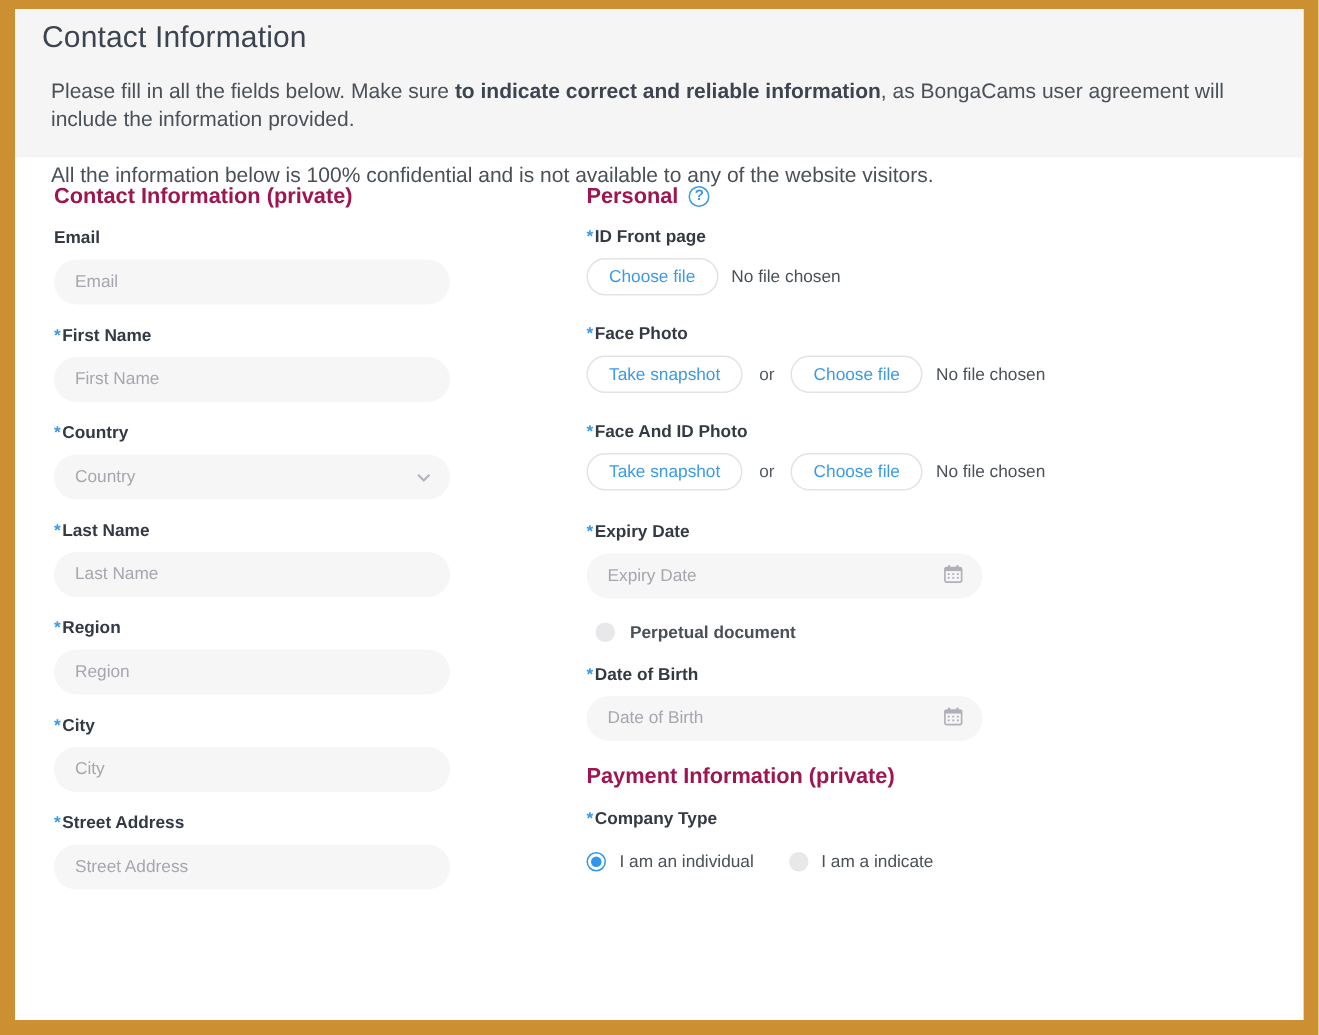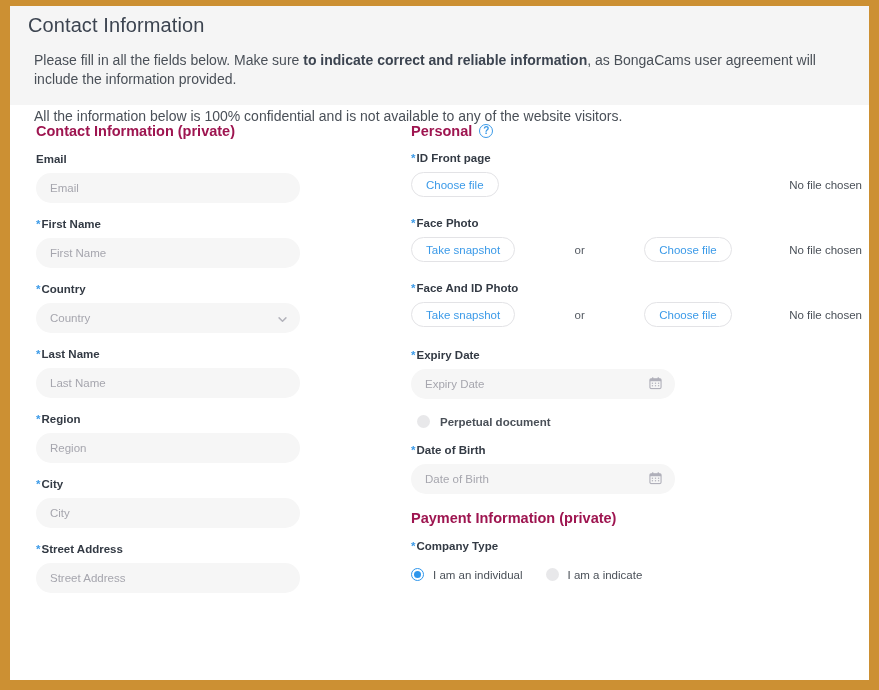--- a/index.html
+++ b/index.html
@@ -38,21 +38,21 @@
   .intro-p {
     font-size: 14px;
     color: #4a5058;
     margin: 14px 0 0 6px;
     line-height: 1.35;
   }
   .intro-p.second { margin-top: 18px; }
   .intro-p b { font-weight: bold; color: #3c4450; }
 
   
-  .columns { display: flex; padding: 0 0 0 0; gap: 20px; }
+  .columns { display: flex; padding: 0 0 0 0; }
   .col-left { width: 372px; padding: 18px 0 0 26px; }
   .col-right { width: 460px; padding: 18px 0 0 9px; }
 
   .section-title {
     font-size: 14.5px;
     font-weight: bold;
     color: #9e1550;
     margin: 0 0 14px 0;
     display: flex;
     align-items: center;
@@ -99,21 +99,21 @@
   .input.date { width: 264px; }
 
   .chev {
     position: absolute; right: 14px; top: 50%;
     transform: translateY(-50%);
     width: 8px; height: 8px;
   }
   .cal-ico { position: absolute; right: 13px; top: 50%; transform: translateY(-50%); }
 
   
-  .file-row { display: flex; align-items: center; gap: 9px; justify-content: space-between; }
+  .file-row { display: flex; align-items: center; gap: 9px; }
   .pill-btn {
     border: 1px solid #e3e3e6;
     background: #ffffff;
     border-radius: 15px;
     height: 25px;
     padding: 0 14px;
     color: #3b9ae8;
     font-size: 11.5px;
     display: inline-flex;
     align-items: center;

